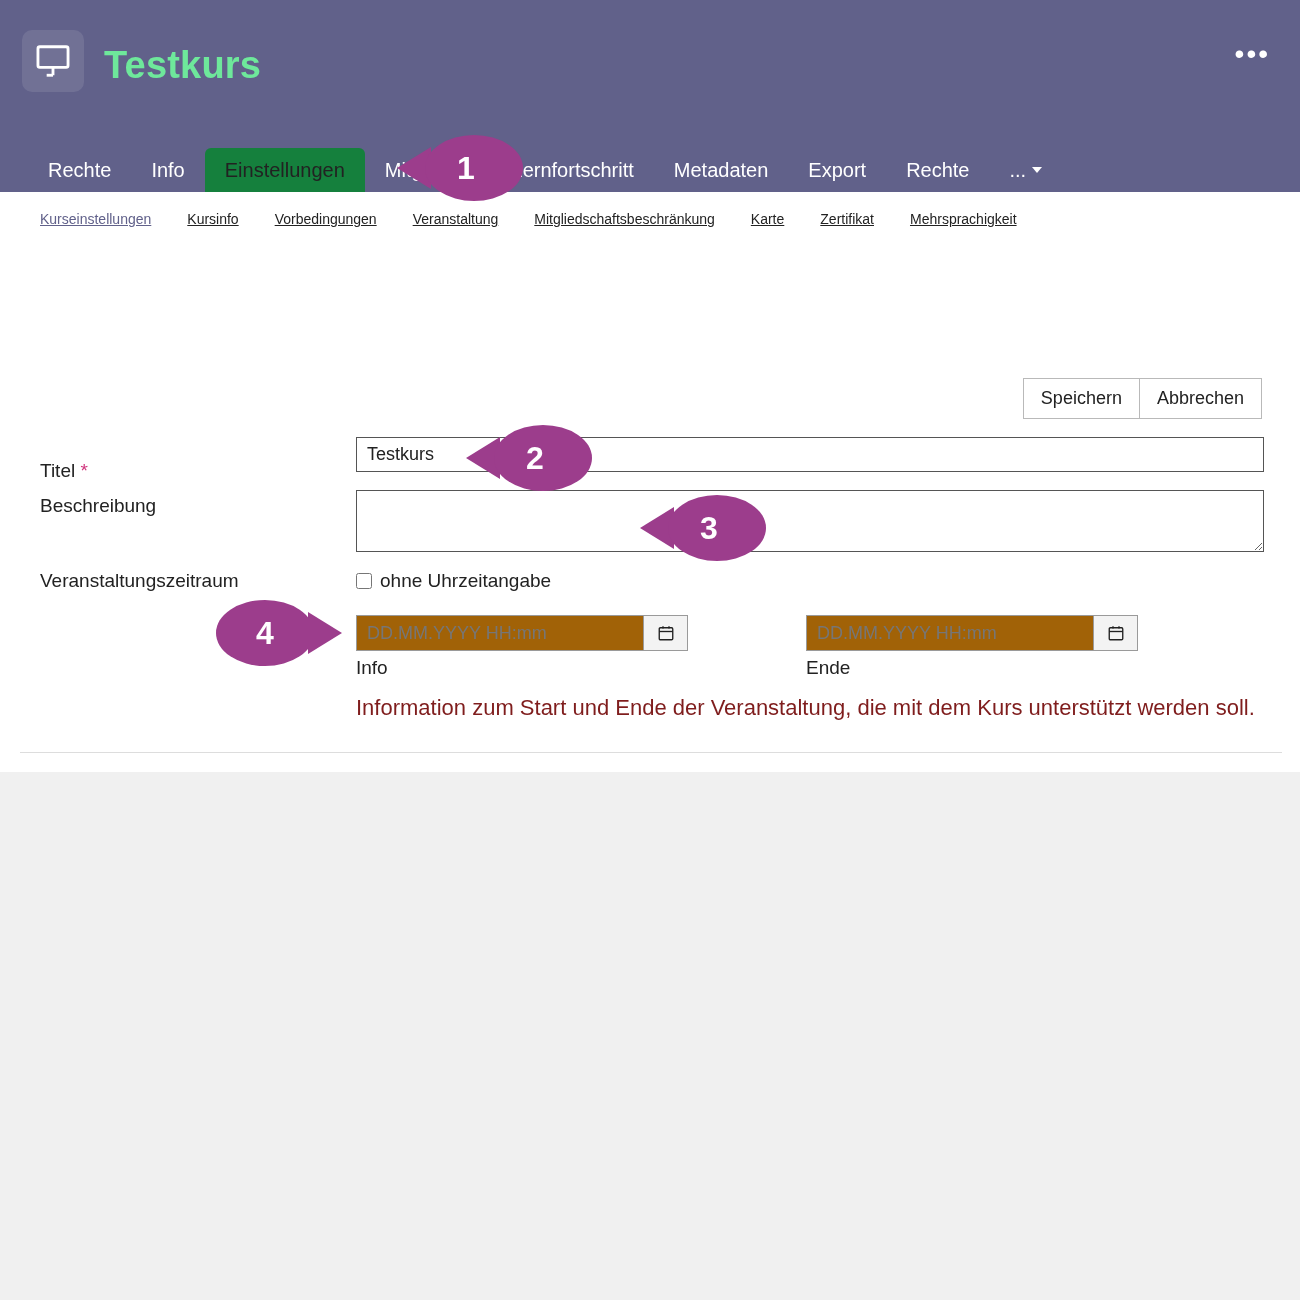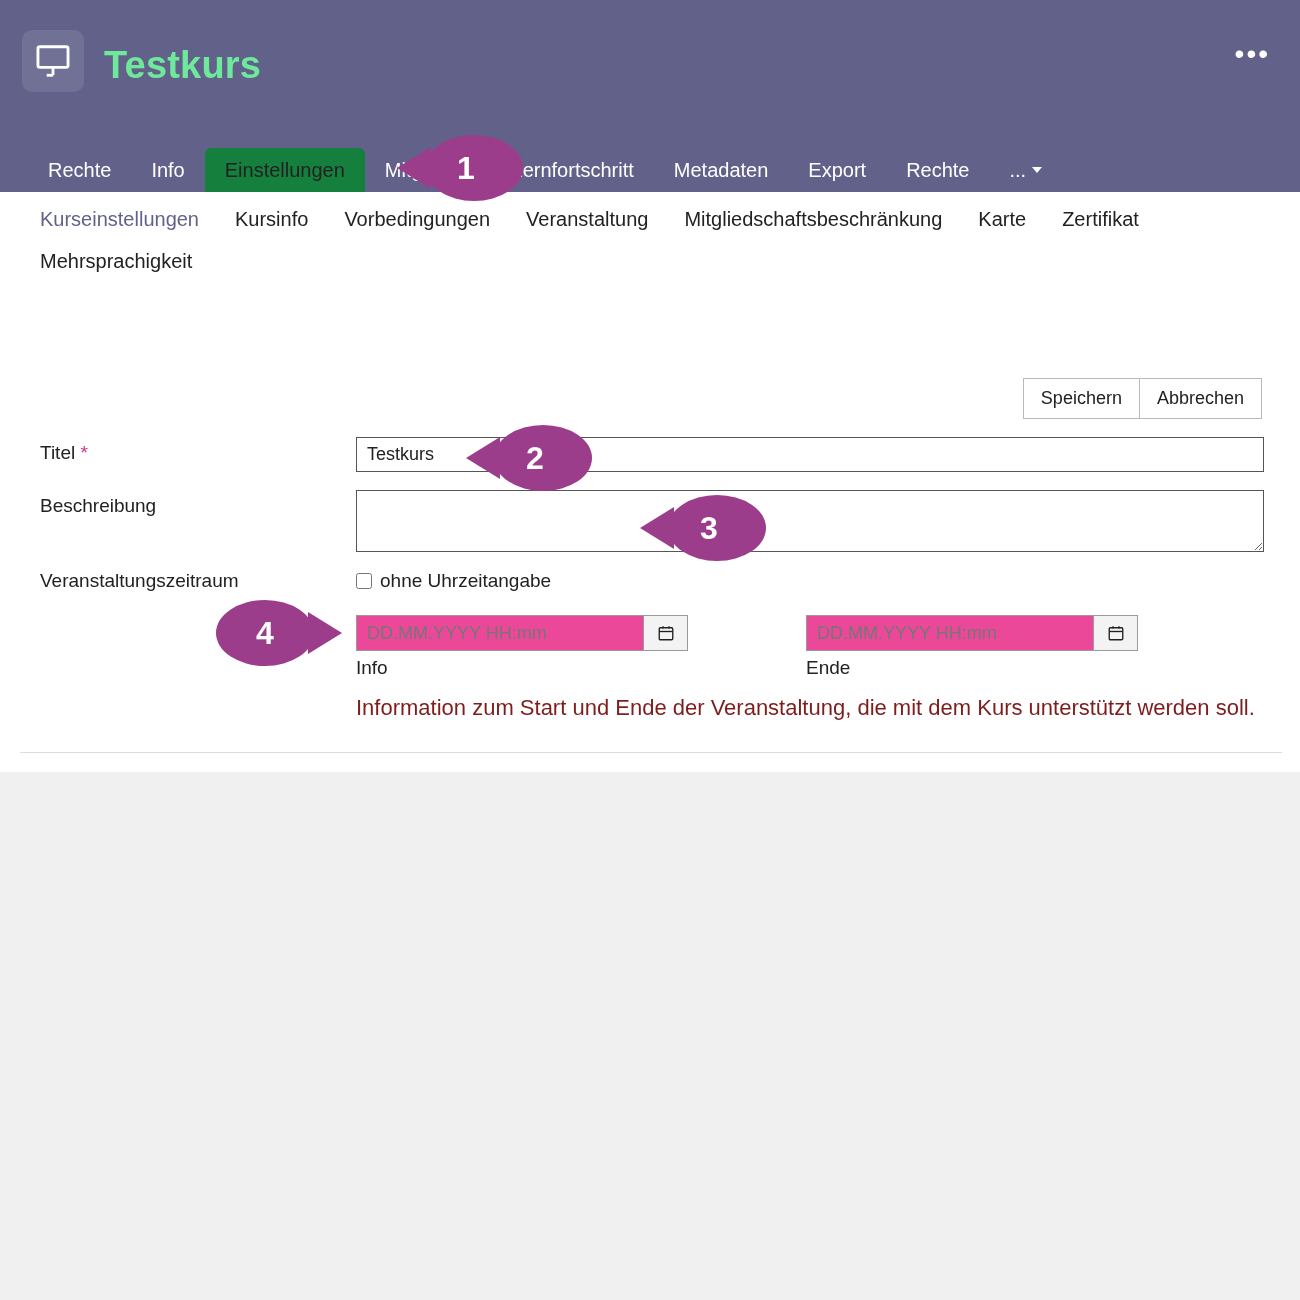--- a/index.html
+++ b/index.html
@@ -94,27 +94,28 @@
   .sub-tabs {
     position: absolute;
     top: 200px; left: 40px;
     width: 1230px;
     display: flex;
     flex-wrap: wrap;
     column-gap: 0;
     row-gap: 4px;
   }
   .sub-tab {
-    font-size: 20px;
+    font-size: 14px;
     color: #222222;
     padding: 4px 18px 4px 0;
     margin-right: 18px;
     cursor: pointer;
     white-space: nowrap;
     line-height: 30px;
+    text-decoration: underline;
   }
   .sub-tab.active { color: #61618a; }
   
   .section-head {
     position: absolute;
     top: 376px; left: 40px;
     font-size: 21px;
     font-weight: bold;
     letter-spacing: 0.4px;
     color: #222222;
@@ -190,21 +191,21 @@
     background: #ffffff;
   }
   .date-input {
     flex: 1;
     border: none;
     outline: none;
     font-size: 18px;
     padding: 0 10px;
     color: #222222;
     font-family: "Liberation Sans", sans-serif;
-    background: #ec4899;
+    background: #a16207;
   }
   .date-input::placeholder { color: #767676; }
   .cal-btn {
     width: 44px;
     border: none;
     border-left: 1px solid #9a9a9a;
     background: #f3f3f3;
     cursor: pointer;
     display: flex; align-items: center; justify-content: center;
     color: #222;
@@ -291,21 +292,21 @@
     <div class="sub-tab">Mehrsprachigkeit</div>
   </div>
 
   <div class="action-buttons">
     <button class="btn">Speichern</button>
     <button class="btn">Abbrechen</button>
   </div>
 
   <div class="form">
     <div class="row">
-      <div class="label" style="top:5px;">
+      <div class="label" style="top:23px;">
         <span>Titel</span>
         <span class="req">*</span>
       </div>
       <input class="input-title" type="text" value="Testkurs" style="">
     </div>
 
     <div class="row">
       <div class="label" style="top:58px;">Beschreibung</div>
       <textarea class="textarea-desc" style=""></textarea>
     </div>

